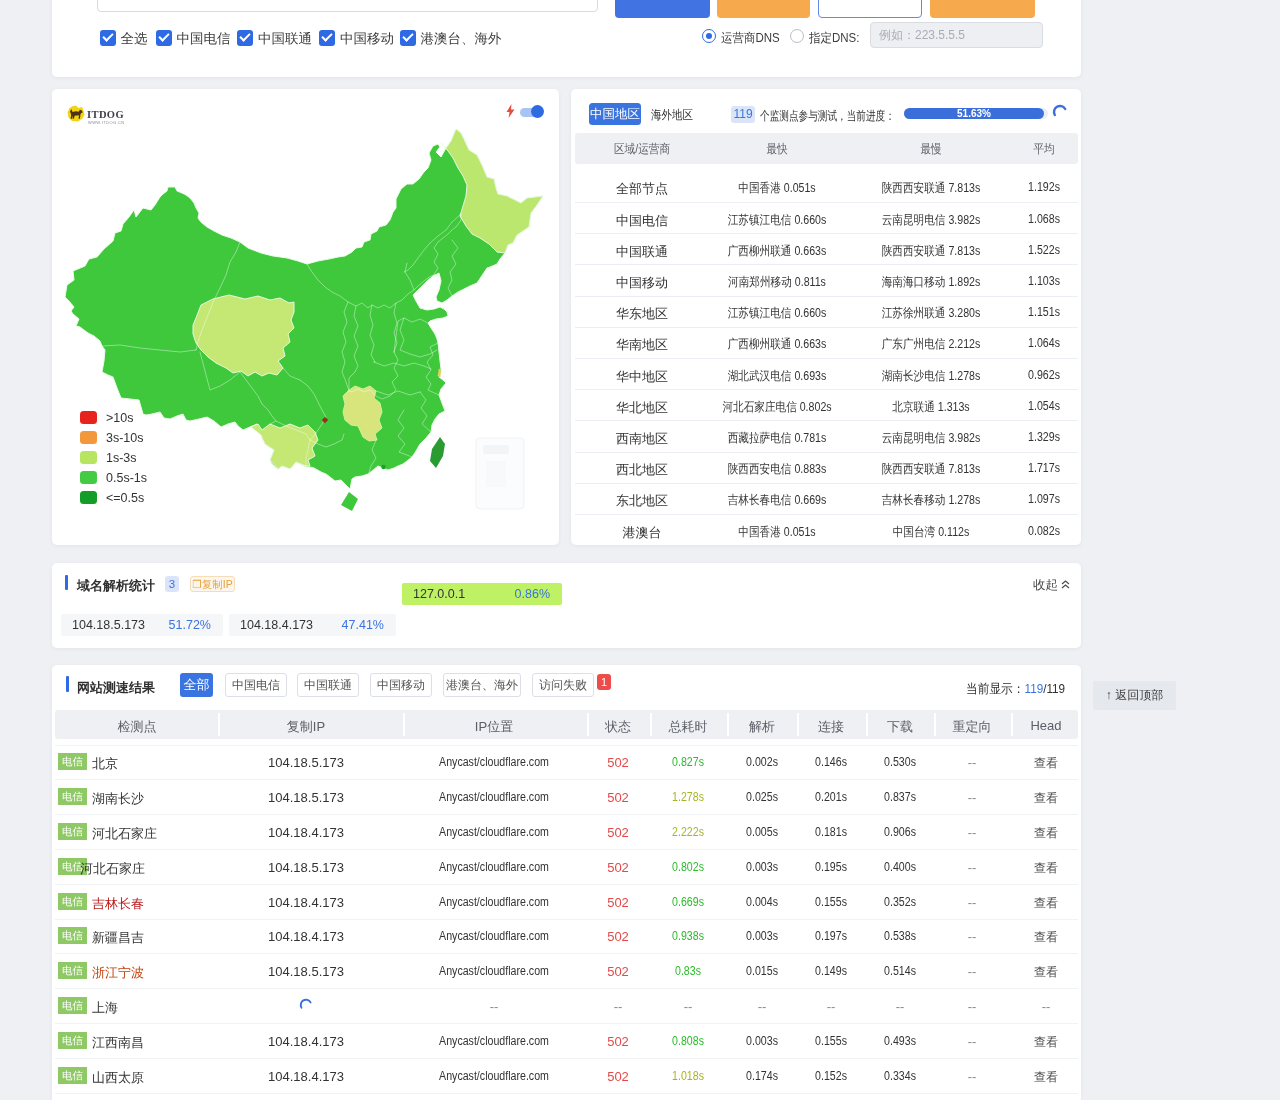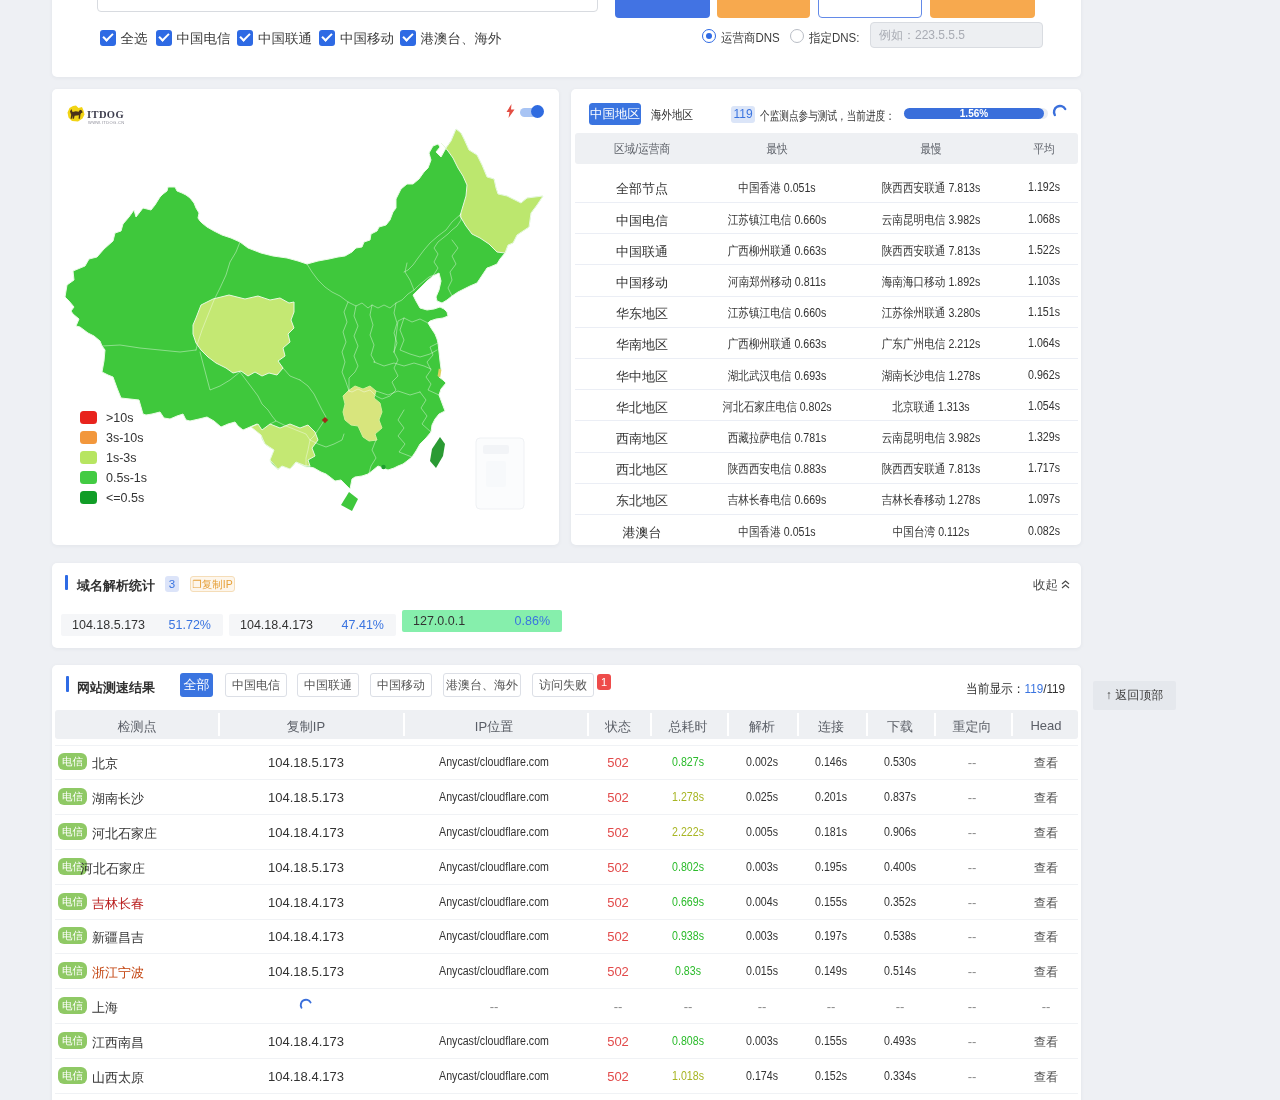--- a/index.html
+++ b/index.html
@@ -9,21 +9,21 @@
 .abs{position:absolute}
 .card{position:absolute;background:#fff;border-radius:5px;box-shadow:0 1px 4px rgba(31,45,61,.06)}
 .ck{position:absolute;width:16px;height:16px;background:#2e6ae4;border-radius:3px}
 .ck:after{content:"";position:absolute;left:5px;top:1.5px;width:4px;height:8px;border:solid #fff;border-width:0 2px 2px 0;transform:rotate(45deg)}
 .cklab{position:absolute;font-size:13.5px;color:#3c3c3c;top:30px}
 .btn-top{position:absolute;top:-22px;height:40px;border-radius:4px}
 .rlab{position:absolute;top:30px;font-size:12.5px;color:#3c3c3c;white-space:nowrap;transform:scaleX(0.92);transform-origin:0 0}
 .th{color:#5a5e66}
 .cellc{position:absolute;text-align:center;transform:translateX(-50%);white-space:nowrap}
 .sq{font-size:12.5px;transform:translateX(-50%) scaleX(0.85)}
-.badge-dx{position:absolute;width:29px;height:17px;background:#8fc965;border-radius:6px;color:#fff;font-size:10.5px;text-align:center;line-height:17px}
+.badge-dx{position:absolute;width:29px;height:17px;background:#8fc965;border-radius:0;color:#fff;font-size:10.5px;text-align:center;line-height:17px}
 .red{color:#e24a4a}.grn{color:#2bbb2b}.olv{color:#a7b523}
 .fbtn{position:absolute;top:673px;height:24px;border:1px solid #dcdfe6;border-radius:3px;background:#fff;color:#555;font-size:12px;text-align:center;line-height:22px;white-space:nowrap}
 </style>
 </head>
 <body>
 <div class="card" style="left:52px;top:-46px;width:1029px;height:123px"></div>
 <div class="abs" style="left:97px;top:-30px;width:501px;height:42px;border:1px solid #d8dbe0;border-radius:4px;background:#fff"></div>
 <div class="btn-top" style="left:615px;width:95px;background:#4273e3"></div>
 <div class="btn-top" style="left:717px;width:93px;background:#f7a94e"></div>
 <div class="btn-top" style="left:818px;width:104px;background:#fff;border:1px solid #638ae8"></div>
@@ -109,21 +109,21 @@
     <path d="M5.5,0 L0.5,8 H3.5 L2.5,14 L8.5,5.5 H5 Z" fill="#e34e43"></path>
   </svg>
 <div class="abs" style="left:520px;top:107.5px;width:22px;height:9px;background:#a8c4f4;border-radius:5px"></div>
 <div class="abs" style="left:531px;top:105px;width:13px;height:13px;background:#2f6be0;border-radius:50%"></div>
 <div class="card" style="left:571px;top:89px;width:510px;height:456px"></div>
 <div class="abs" style="left:589px;top:103px;width:52px;height:22px;background:#3a74e0;border-radius:3.5px;color:#fff;font-size:12.5px;text-align:center;line-height:22px;white-space:nowrap">中国地区</div>
 <div class="abs" style="left:651px;top:107px;font-size:12.5px;color:#303030;white-space:nowrap;transform:scaleX(0.84);transform-origin:0 0">海外地区</div>
 <div class="abs" style="left:731px;top:106px;width:24px;height:17px;background:#dbe5f8;border-radius:3px;color:#3a74e0;font-size:12px;text-align:center;line-height:17px">119</div>
 <div class="abs" style="left:760px;top:108px;font-size:12.5px;color:#303030;white-space:nowrap;transform:scaleX(0.77);transform-origin:0 0">个监测点参与测试，当前进度：</div>
 <div class="abs" style="left:904px;top:108px;width:144px;height:11px;background:#e9edf4;border-radius:5.5px"></div>
-<div class="abs" style="left:904px;top:108px;width:140px;height:11px;background:#3a6fdb;border-radius:5.5px;color:#fff;font-size:10px;text-align:center;line-height:11px;font-weight:bold">1.56%</div>
+<div class="abs" style="left:904px;top:108px;width:140px;height:11px;background:#3a6fdb;border-radius:5.5px;color:#fff;font-size:10px;text-align:center;line-height:11px;font-weight:bold">51.63%</div>
 <svg class="abs" style="left:1052px;top:104px" width="16" height="16" viewBox="0 0 16 16">
     <path d="M2,8 A6,6 0 0 1 14,8" fill="none" stroke="#3a6fdb" stroke-width="2.4" stroke-linecap="round" transform="rotate(-30 8 8)"></path>
   </svg>
 <div class="abs th" style="left:575px;top:133px;width:503px;height:31px;background:#eef0f3;border-radius:3px"></div>
 <div class="cellc sq th" style="left:642px;top:141px">区域/运营商</div>
 <div class="cellc sq th" style="left:777px;top:141px">最快</div>
 <div class="cellc sq th" style="left:931px;top:141px">最慢</div>
 <div class="cellc sq th" style="left:1044px;top:141px">平均</div>
 <div class="abs" style="left:575px;top:202.0px;width:503px;border-top:1px solid #ebeef5"></div>
 <div class="cellc" style="left:642px;top:180.4px">全部节点</div>
@@ -187,21 +187,21 @@
 <div class="card" style="left:52px;top:563px;width:1029px;height:85px"></div>
 <div class="abs" style="left:65px;top:575px;width:3px;height:15px;background:#2e6be5;border-radius:1px"></div>
 <div class="abs" style="left:77px;top:577px;font-size:13px;font-weight:bold;color:#303030">域名解析统计</div>
 <div class="abs" style="left:165px;top:576px;width:14px;height:16px;background:#dce4f9;border-radius:3px;color:#3a74e0;font-size:11.5px;text-align:center;line-height:16px">3</div>
 <div class="abs" style="left:190px;top:575.5px;width:45px;height:16px;background:#fdf6ec;border:1px solid #f5ddb8;border-radius:3px;color:#e6a23c;font-size:10.5px;line-height:14px;text-align:center;white-space:nowrap">❐复制IP</div>
 <div class="abs" style="left:1033px;top:577px;font-size:12.5px;color:#4a4a4a">收起 <svg width="9" height="11" viewBox="0 0 9 11" style="vertical-align:-1px">
       <path d="M1,5 L4.5,2 8,5 M1,9 L4.5,6 8,9" fill="none" stroke="#4a4a4a" stroke-width="1.2"></path>
     </svg></div>
 <div class="abs" style="left:61px;top:614px;width:162px;height:22px;background:#f5f6f8;border-radius:2px;line-height:22px"><span style="margin-left:11px;color:#333;font-size:12.5px">104.18.5.173</span><span style="float:right;margin-right:12px;color:#3a74e0;font-size:12.5px">51.72%</span></div>
 <div class="abs" style="left:229px;top:614px;width:167px;height:22px;background:#f5f6f8;border-radius:2px;line-height:22px"><span style="margin-left:11px;color:#333;font-size:12.5px">104.18.4.173</span><span style="float:right;margin-right:12px;color:#3a74e0;font-size:12.5px">47.41%</span></div>
-<div class="abs" style="left:402px;top:610px;width:160px;height:22px;background:#86efac;border-radius:2px;line-height:22px"><span style="margin-left:11px;color:#333;font-size:12.5px">127.0.0.1</span><span style="float:right;margin-right:12px;color:#3a74e0;font-size:12.5px">0.86%</span></div>
+<div class="abs" style="left:402px;top:583px;width:160px;height:22px;background:#bef264;border-radius:2px;line-height:22px"><span style="margin-left:11px;color:#333;font-size:12.5px">127.0.0.1</span><span style="float:right;margin-right:12px;color:#3a74e0;font-size:12.5px">0.86%</span></div>
 <div class="card" style="left:52px;top:665px;width:1029px;height:445px"></div>
 <div class="abs" style="left:66px;top:676px;width:3px;height:16px;background:#2e6be5;border-radius:1px"></div>
 <div class="abs" style="left:77px;top:679px;font-size:13px;font-weight:bold;color:#303030">网站测速结果</div>
 <div class="abs" style="left:180px;top:673px;width:33px;height:24px;background:#3a74e0;border-radius:3px;color:#fff;font-size:13px;text-align:center;line-height:24px">全部</div>
 <div class="fbtn" style="left:225px;width:62px">中国电信</div>
 <div class="fbtn" style="left:297px;width:62px">中国联通</div>
 <div class="fbtn" style="left:370px;width:62px">中国移动</div>
 <div class="fbtn" style="left:443px;width:78px">港澳台、海外</div>
 <div class="fbtn" style="left:532px;width:62px">访问失败</div>
 <div class="abs" style="left:597px;top:674px;width:14px;height:16px;background:#ee4c4b;border-radius:3px;color:#fff;font-size:11px;text-align:center;line-height:16px">1</div>

